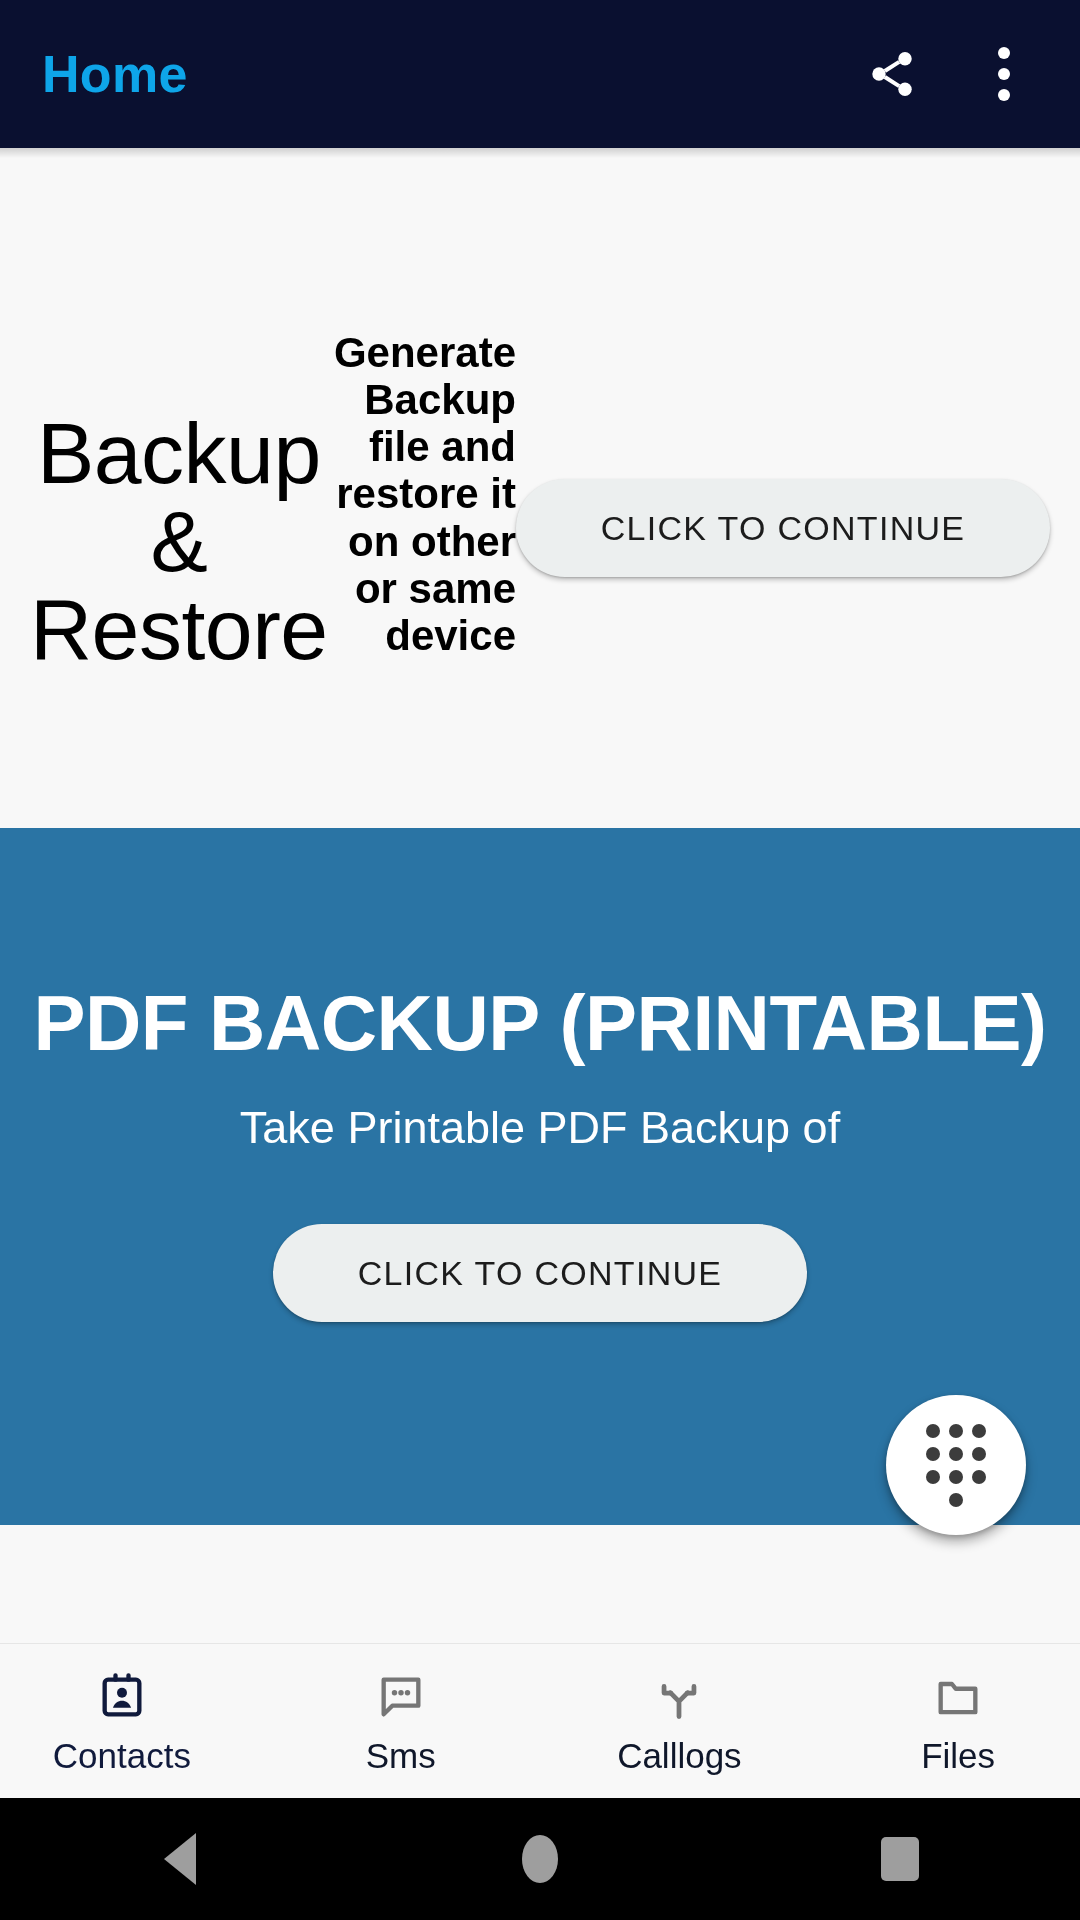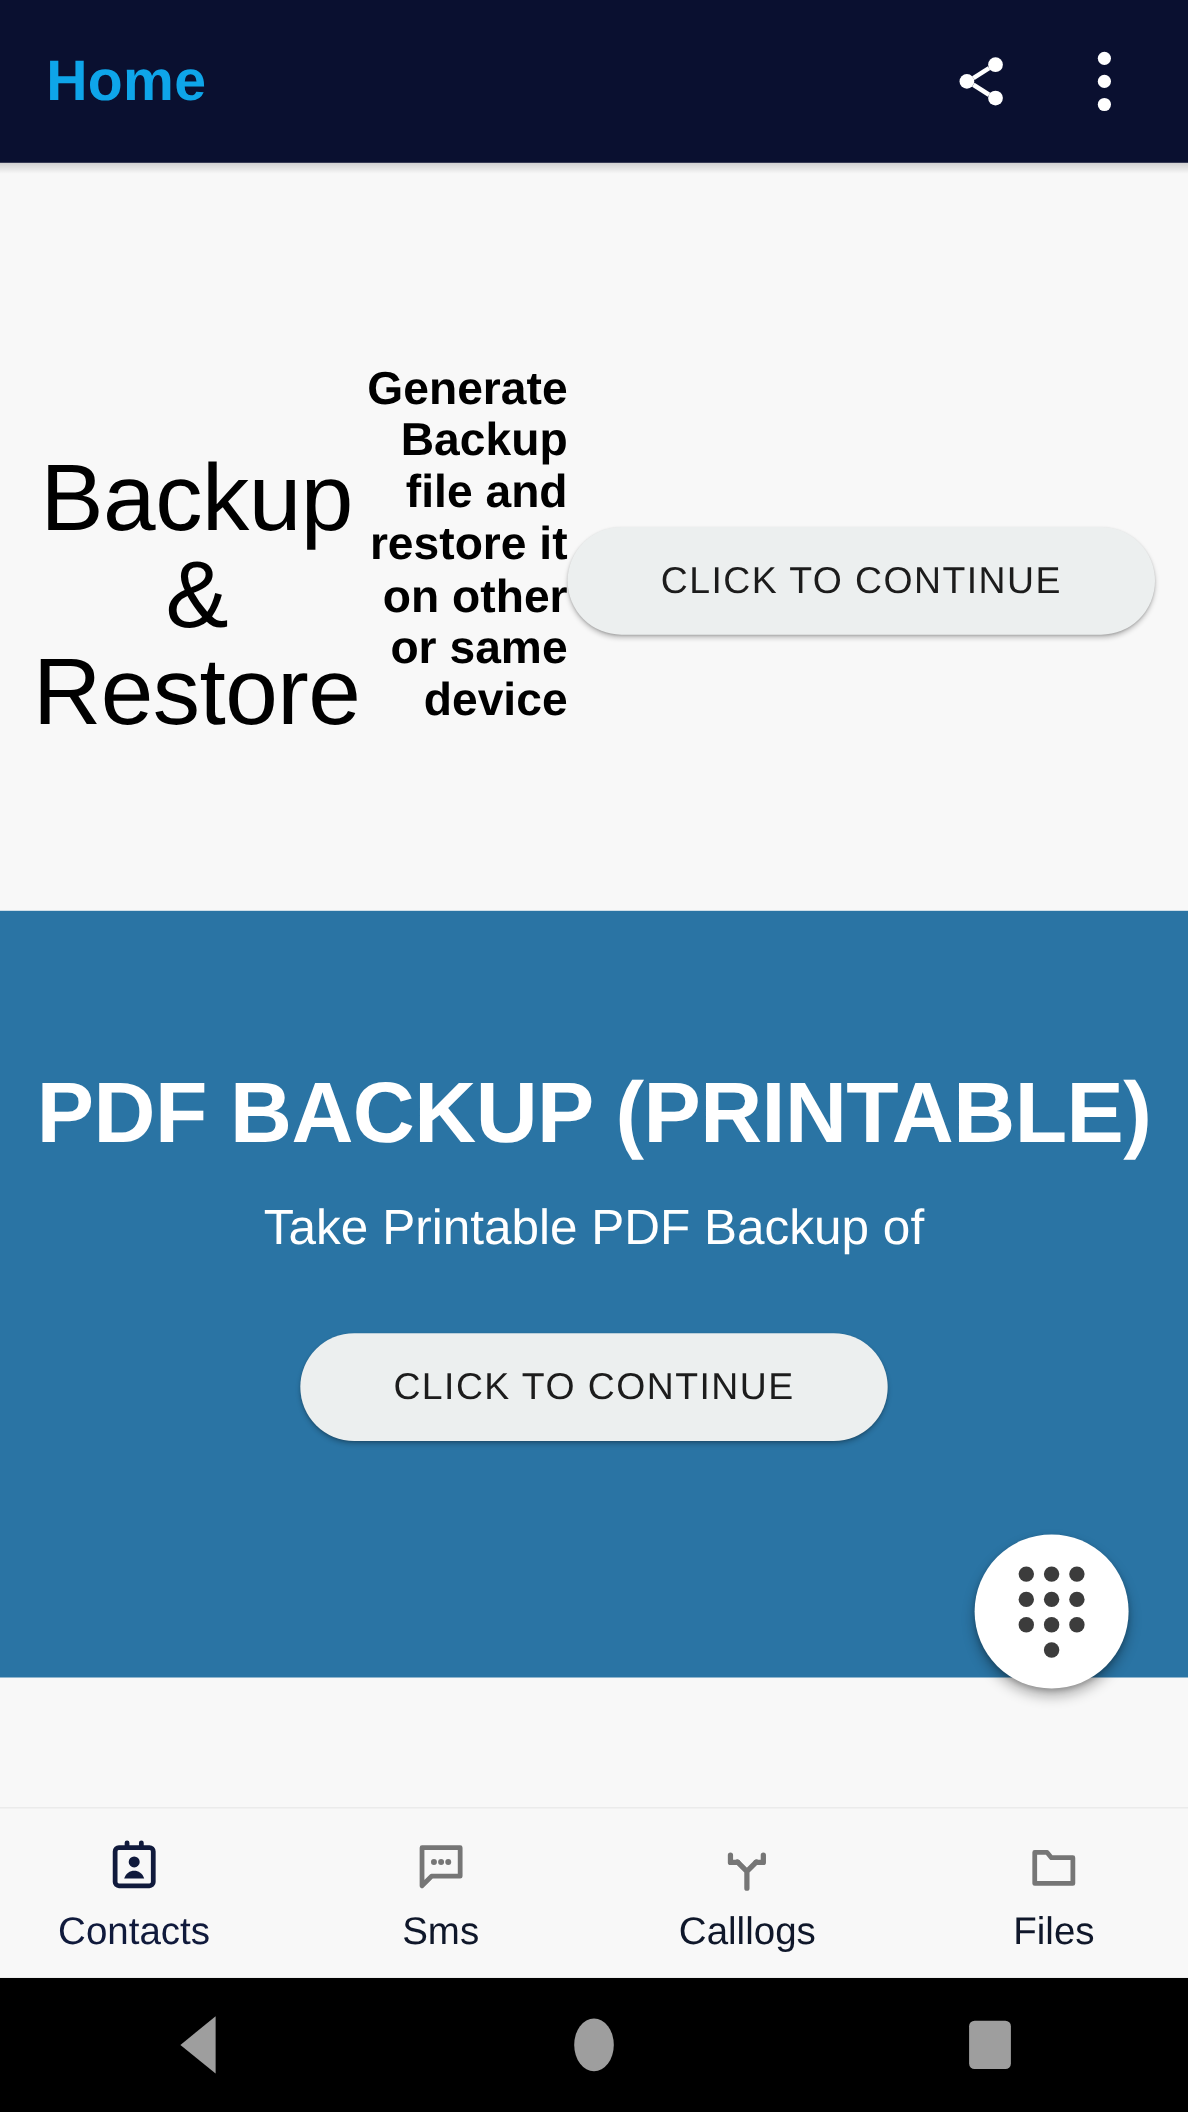--- a/index.html
+++ b/index.html
@@ -122,21 +122,21 @@
   }
   .pill-wrap-light { margin-top:80px; }
 
   
   .section-blue {
     height:697px;
     background:#2a74a4;
     display:flex;
     flex-direction:column;
     align-items:center;
-    padding:0 30px;
+    padding:12px 30px;
     flex:0 0 auto;
     position:relative;
   }
   .blue-title {
     margin-top:143px;
     font-size:78px;
     font-weight:bold;
     color:#ffffff;
     text-align:center;
     line-height:1.05;

